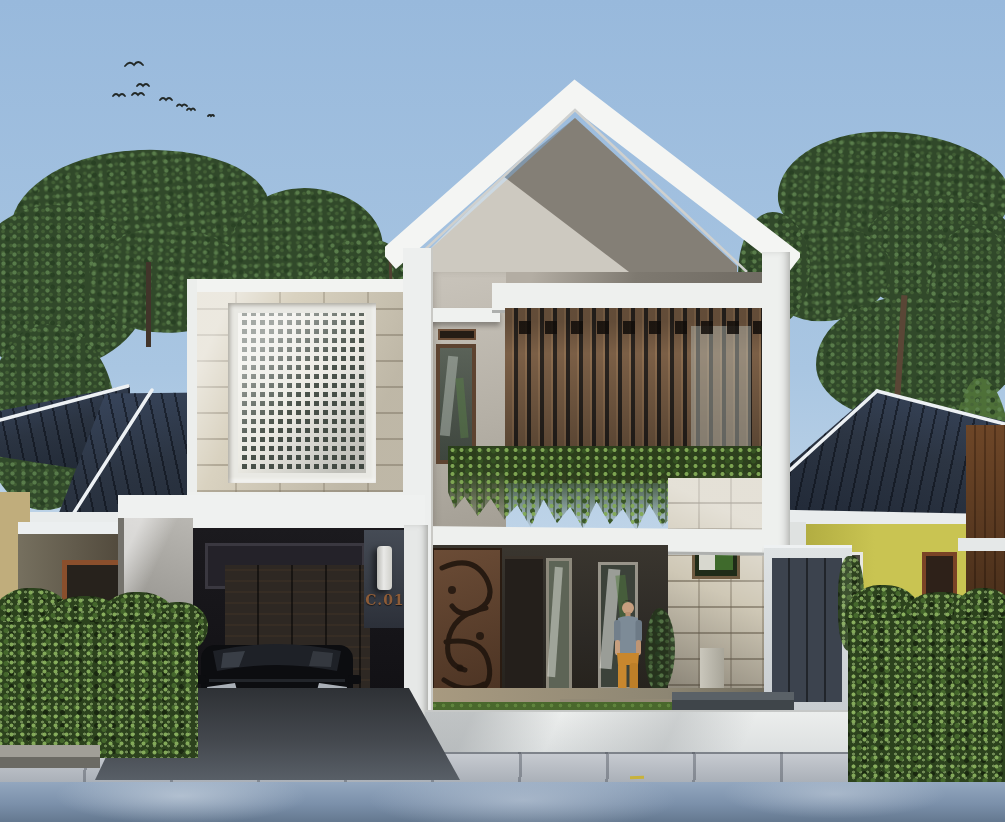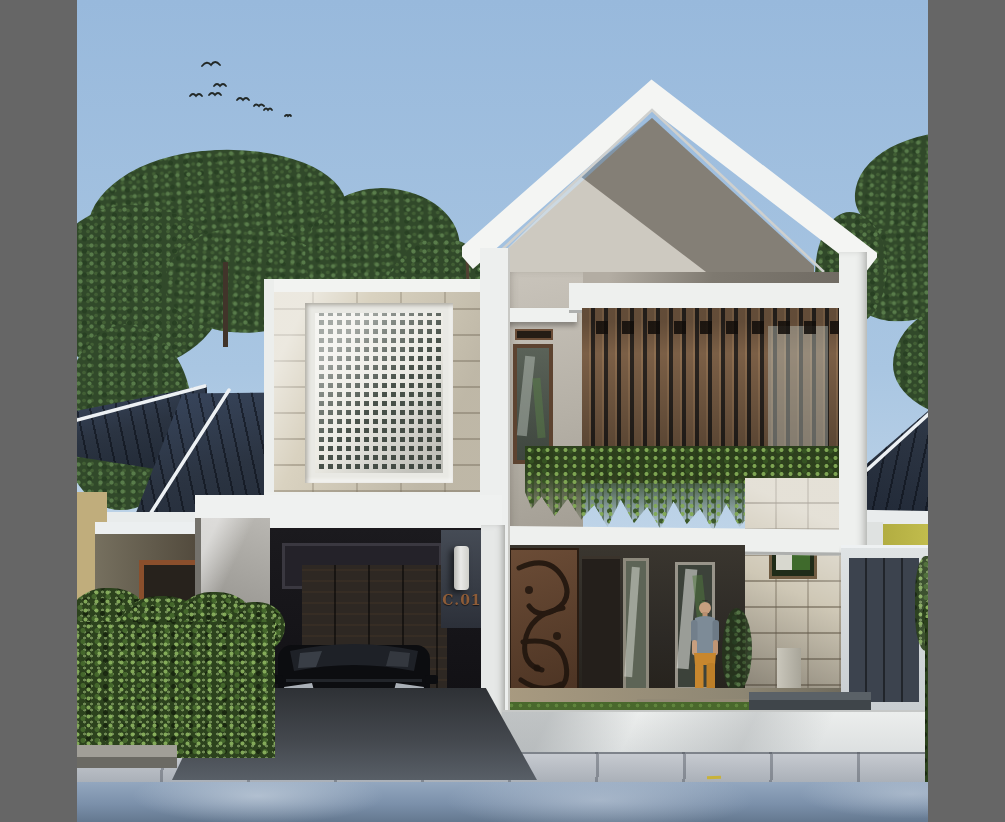--- a/index.html
+++ b/index.html
@@ -1,16 +1,16 @@
 <!DOCTYPE html>
 <html><head>
 <meta charset="utf-8">
 <style>
   html,body{margin:0;padding:0;background:#666;}
-  #stage{position:relative;width:851px;height:822px;margin:0 auto;overflow:hidden;
+  #stage{position:relative;width:1005px;height:822px;margin:0 auto;overflow:hidden;
          font-family:"DejaVu Sans","Liberation Sans",sans-serif;}
   .a{position:absolute;}
   
   .leafy-tree{
     background-color:#31492a;
     background-image:
       radial-gradient(circle, rgba(95,132,80,.85) 0 1.6px, transparent 2.6px),
       radial-gradient(circle, rgba(39,63,34,.9) 0 2px, transparent 3px),
       radial-gradient(circle, rgba(70,100,56,.8) 0 1.4px, transparent 2.2px);
     background-size:11px 9px,15px 12px,8px 7px;

